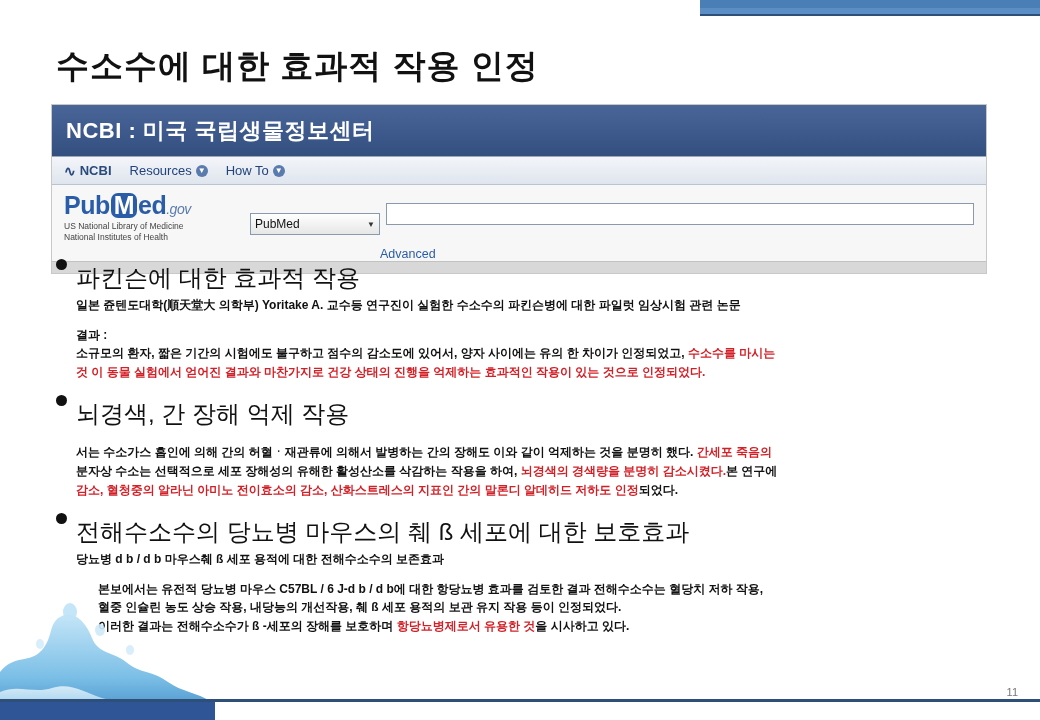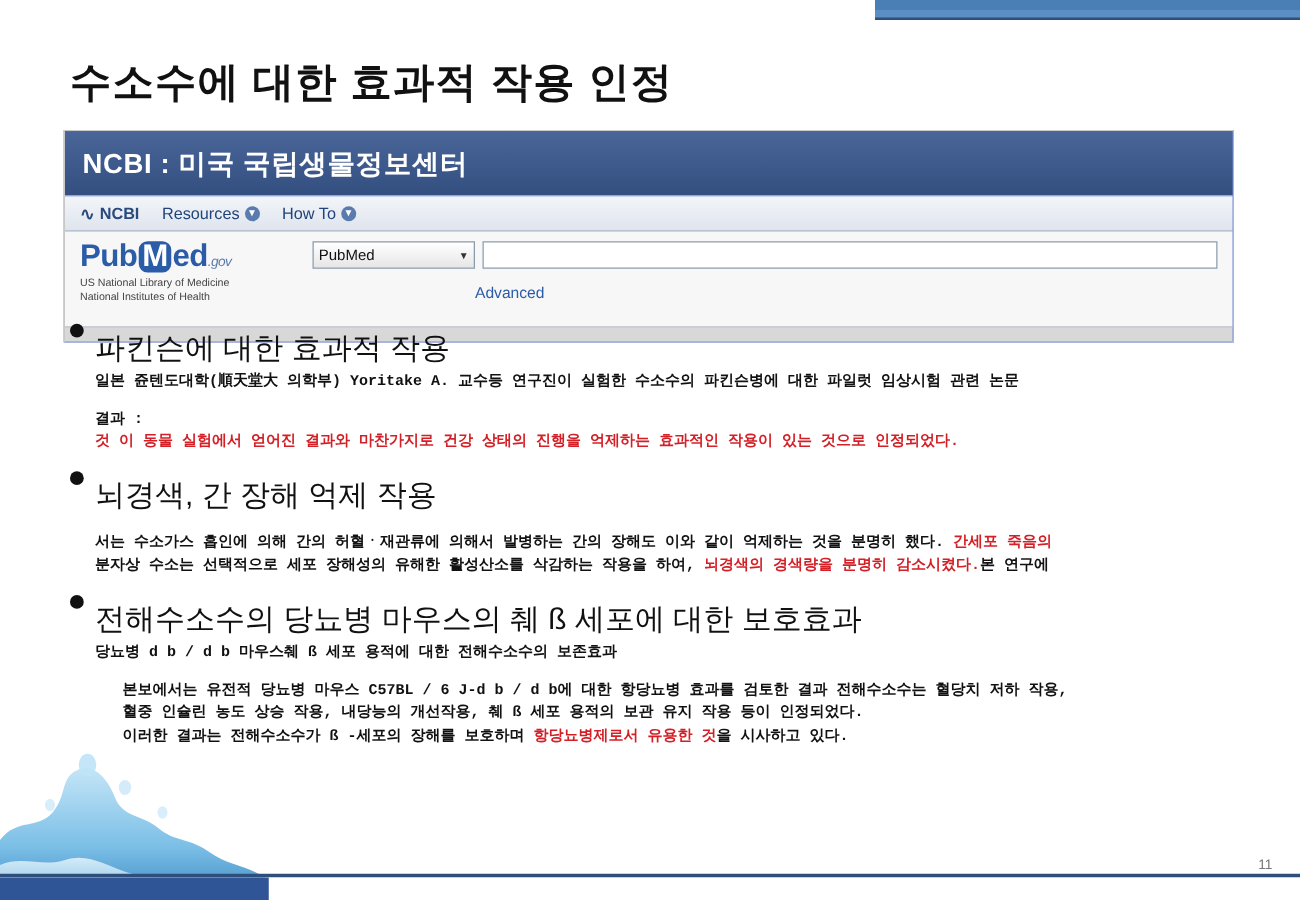--- a/index.html
+++ b/index.html
@@ -107,21 +107,21 @@
   }
   .pubmed-logo .pill {
     display: inline-block;
     background: #2b5ca8;
     color: #ffffff;
     border-radius: 7px;
     padding: 0 3px;
     margin: 0 1px;
   }
   .pubmed-logo .gov {
-    font-size: 11px; font-style: italic; color: #5a7bad; font-weight: normal;
+    font-size: 14px; font-style: italic; color: #5a7bad; font-weight: normal;
   }
   .pubmed-sub {
     margin-top: 3px;
     font-size: 8.5px;
     color: #444444;
     line-height: 1.35;
   }
   .search-area {
     margin-left: 6px;
     flex: 1;
@@ -131,20 +131,21 @@
   .search-row { display: flex; align-items: center; }
   .db-select {
     width: 130px; height: 22px;
     border: 1px solid #8a9aae;
     background: linear-gradient(to bottom,#ffffff 0%, #e6e6e6 100%);
     font-size: 12px;
     color: #111;
     display: flex; align-items: center;
     padding: 0 4px;
     justify-content: space-between;
+    margin-top: 20px;
   }
   .db-select .chev { font-size: 8px; color: #333; }
   .search-input {
     flex: 1;
     height: 22px;
     margin-left: 6px;
     border: 1px solid #8a9aae;
     background: #ffffff;
   }
   .advanced-link {
@@ -169,21 +170,21 @@
   }
   .bullet {
     display: inline-block;
     width: 11px; height: 11px;
     border-radius: 50%;
     background: #111111;
     flex: none;
     position: relative;
     top: -3px;
   }
-  .sec-body { margin-left: 20px; font-family: Liberation Mono, monospace; }
+  .sec-body { margin-left: 20px; }
   .line {
     font-size: 12.3px;
     font-weight: bold;
     color: #111111;
     line-height: 1.55;
   }
   .line.sm { font-size: 12px; }
   .red { color: #d31f26; }
   .gap { height: 11px; }
   .indent { margin-left: 22px; }
@@ -280,35 +281,37 @@
 
   <div class="section">
     <div class="sec-head">
       <span class="bullet"></span>
       <span>파킨슨에 대한 효과적 작용</span>
     </div>
     <div class="sec-body">
       <div class="line sm">일본 쥰텐도대학(順天堂大 의학부) Yoritake A. 교수등 연구진이 실험한 수소수의 파킨슨병에 대한 파일럿 임상시험 관련 논문</div>
       <div class="gap"></div>
       <div class="line sm">결과 :</div>
+      <div class="line sm"><span>소규모의 환자, 짧은 기간의 시험에도 불구하고 점수의 감소도에 있어서, 양자 사이에는 유의 한 차이가 인정되었고, </span><span class="red">수소수를 마시는</span></div>
       <div class="line sm red">것 이 동물 실험에서 얻어진 결과와 마찬가지로 건강 상태의 진행을 억제하는 효과적인 작용이 있는 것으로 인정되었다.</div>
     </div>
   </div>
 
   <div class="gap"></div>
 
   <div class="section">
     <div class="sec-head">
       <span class="bullet"></span>
       <span>뇌경색, 간 장해 억제 작용</span>
     </div>
     <div class="sec-body">
       <div class="gap"></div>
       <div class="line sm"><span>서는 수소가스 흡인에 의해 간의 허혈ㆍ재관류에 의해서 발병하는 간의 장해도 이와 같이 억제하는 것을 분명히 했다. </span><span class="red">간세포 죽음의</span></div>
       <div class="line sm"><span>분자상 수소는 선택적으로 세포 장해성의 유해한 활성산소를 삭감하는 작용을 하여, </span><span class="red">뇌경색의 경색량을 분명히 감소시켰다.</span><span>본 연구에</span></div>
+      <div class="line sm"><span class="red">감소, 혈청중의 알라닌 아미노 전이효소의 감소, 산화스트레스의 지표인 간의 말론디 알데히드 저하도 인정</span><span>되었다.</span></div>
     </div>
   </div>
 
   <div class="gap"></div>
 
   <div class="section">
     <div class="sec-head">
       <span class="bullet"></span>
       <span>전해수소수의 당뇨병 마우스의 췌 ß 세포에 대한 보호효과</span>
     </div>

